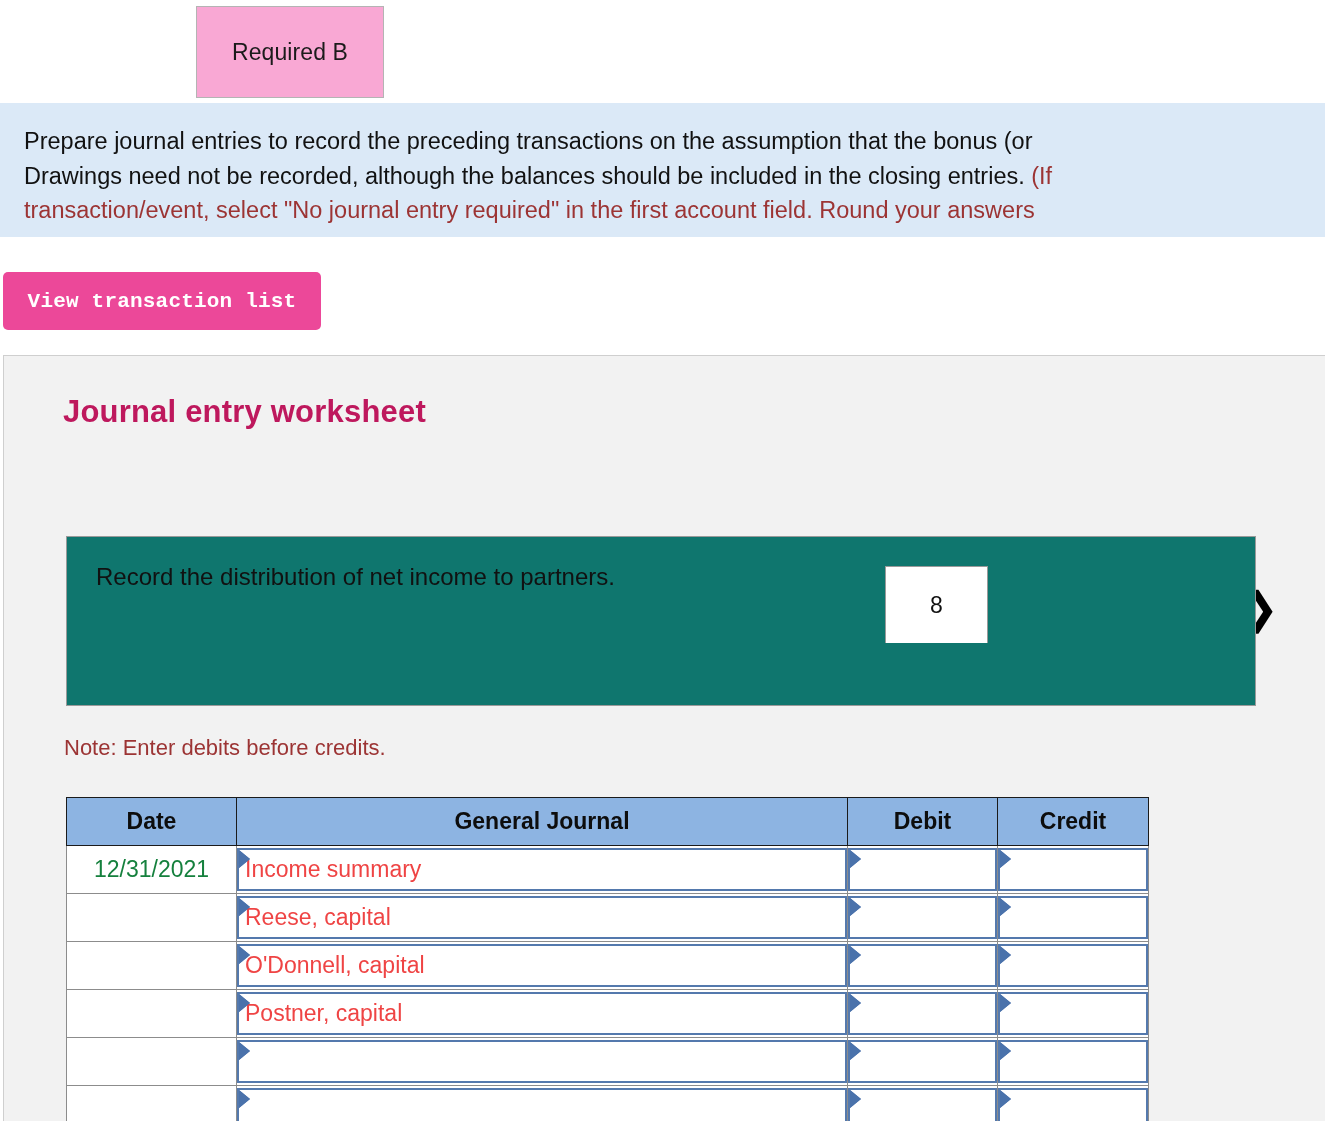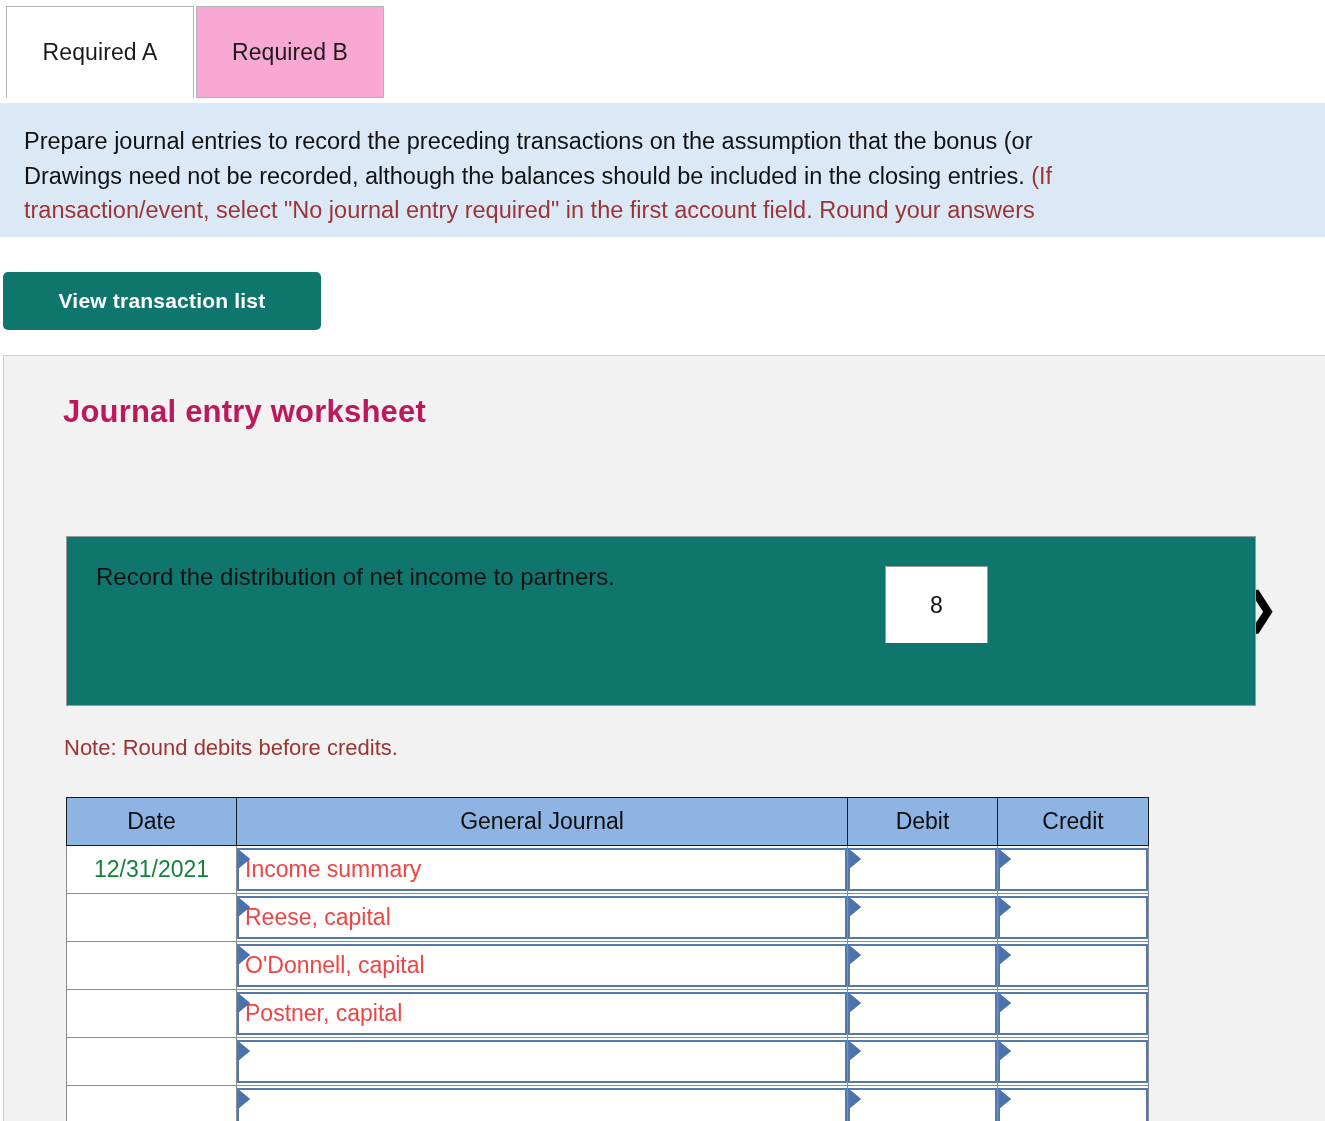--- a/index.html
+++ b/index.html
@@ -73,27 +73,27 @@
   }
   .banner-text .red { color: #9c3434; }
 
   
   .view-btn {
     position: absolute;
     left: 3px;
     top: 272px;
     width: 318px;
     height: 58px;
-    background: #0f766e;
+    background: #ec4899;
     border: none;
     border-radius: 5px;
     color: #ffffff;
     font-size: 21px;
     font-weight: bold;
-    font-family: Liberation Sans, sans-serif;
+    font-family: Liberation Mono, monospace;
     cursor: pointer;
     letter-spacing: .2px;
   }
 
   
   .panel {
     position: absolute;
     left: 3px;
     top: 355px;
     width: 1322px;
@@ -200,21 +200,21 @@
     left: 62px;
     top: 441px;
     width: 1082px;
     border-collapse: collapse;
     table-layout: fixed;
   }
   .jtable th {
     background: #8db4e2;
     border: 1px solid #1b1b1b;
     font-size: 23px;
-    font-weight: normal;
+    font-weight: bold;
     color: #0d0d0d;
     height: 47px;
     padding: 0;
     text-align: center;
   }
   .jtable td {
     border: 1px solid #8c8c8c;
     height: 45px;
     padding: 0;
     background: #ffffff;
@@ -261,23 +261,20 @@
     white-space: nowrap;
   }
   td.pad-cell { padding: 1px 0 1px 0; }
 </style>
 </head>
 <body>
 
 <div id="page">
 
   <div class="tabstrip">
-    <div class="tab active">
-      <span>Required A</span>
-    </div>
     <div class="tab inactive">
       <span>Required B</span>
     </div>
   </div>
 
   <div class="banner">
     <div class="banner-text"><span>Prepare journal entries to record the preceding transactions on the assumption that the bonus (or </span><br><span>Drawings need not be recorded, although the balances should be included in the closing entries. </span><span class="red">(If</span><br><span class="red">transaction/event, select "No journal entry required" in the first account field. Round your answers </span></div>
   </div>
 
   <button class="view-btn">View transaction list</button>
@@ -319,21 +316,21 @@
         <span>9</span>
       </div>
 
       <div class="chev chev-next">❯</div>
     </div>
 
     <div class="desc-panel">
       <div class="desc-text">Record the distribution of net income to partners.</div>
     </div>
 
-    <div class="note">Note: Round debits before credits.</div>
+    <div class="note">Note: Enter debits before credits.</div>
 
     <table class="jtable">
       <colgroup>
         <col class="col-date">
           <col class="col-gj">
           <col class="col-debit">
           <col class="col-credit">
       </colgroup>
       <thead>
         <tr>

